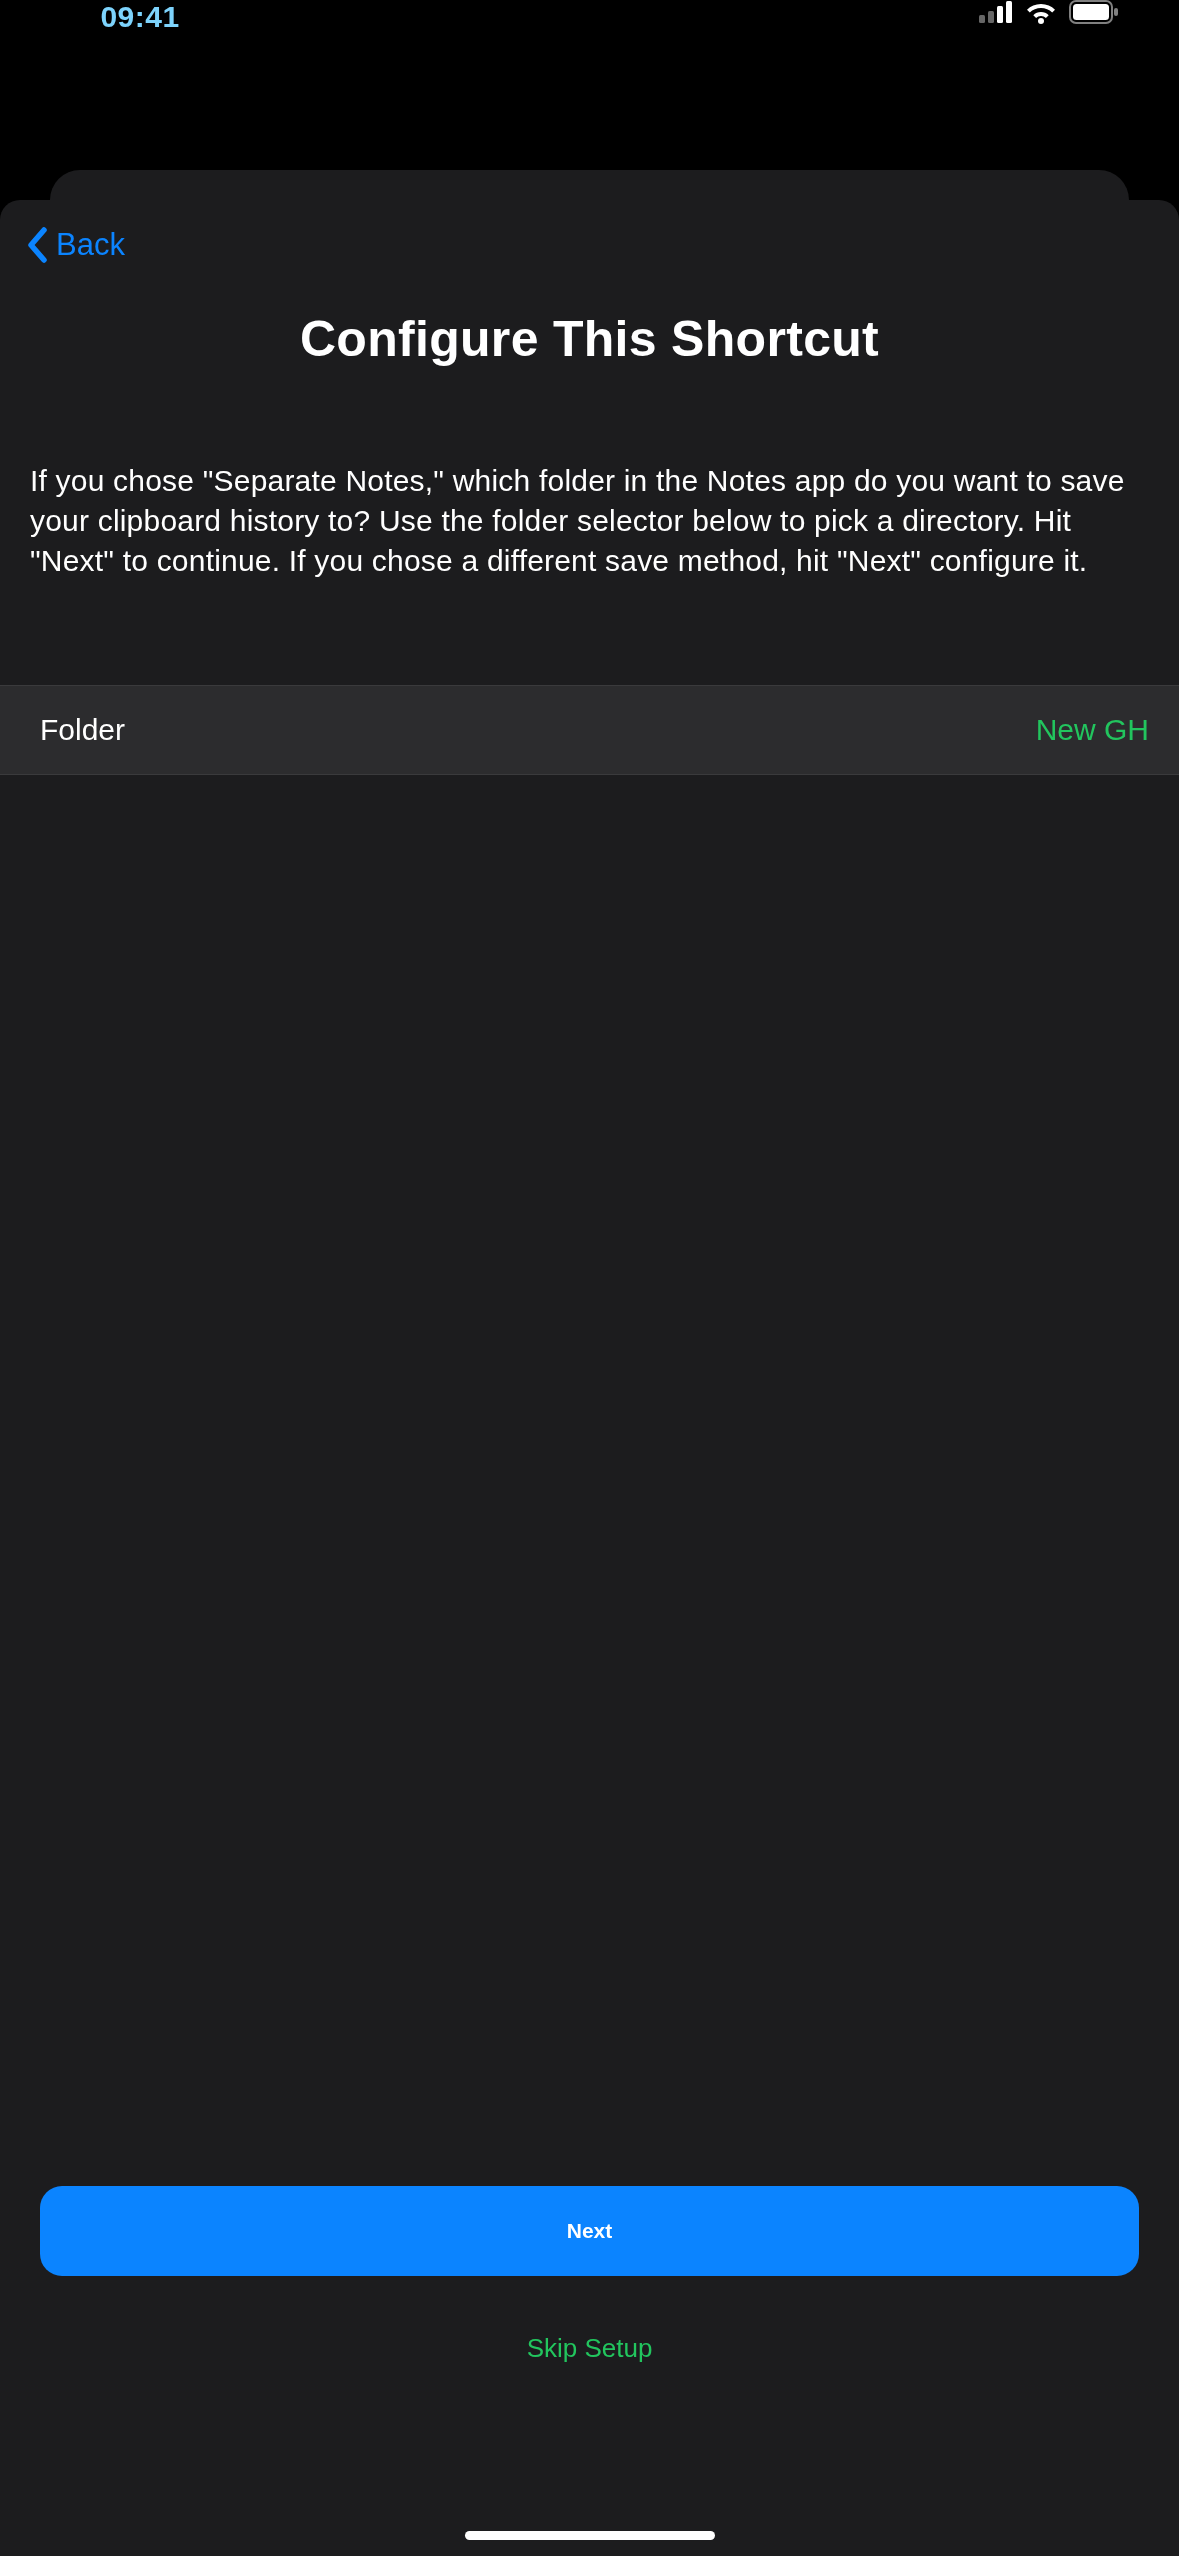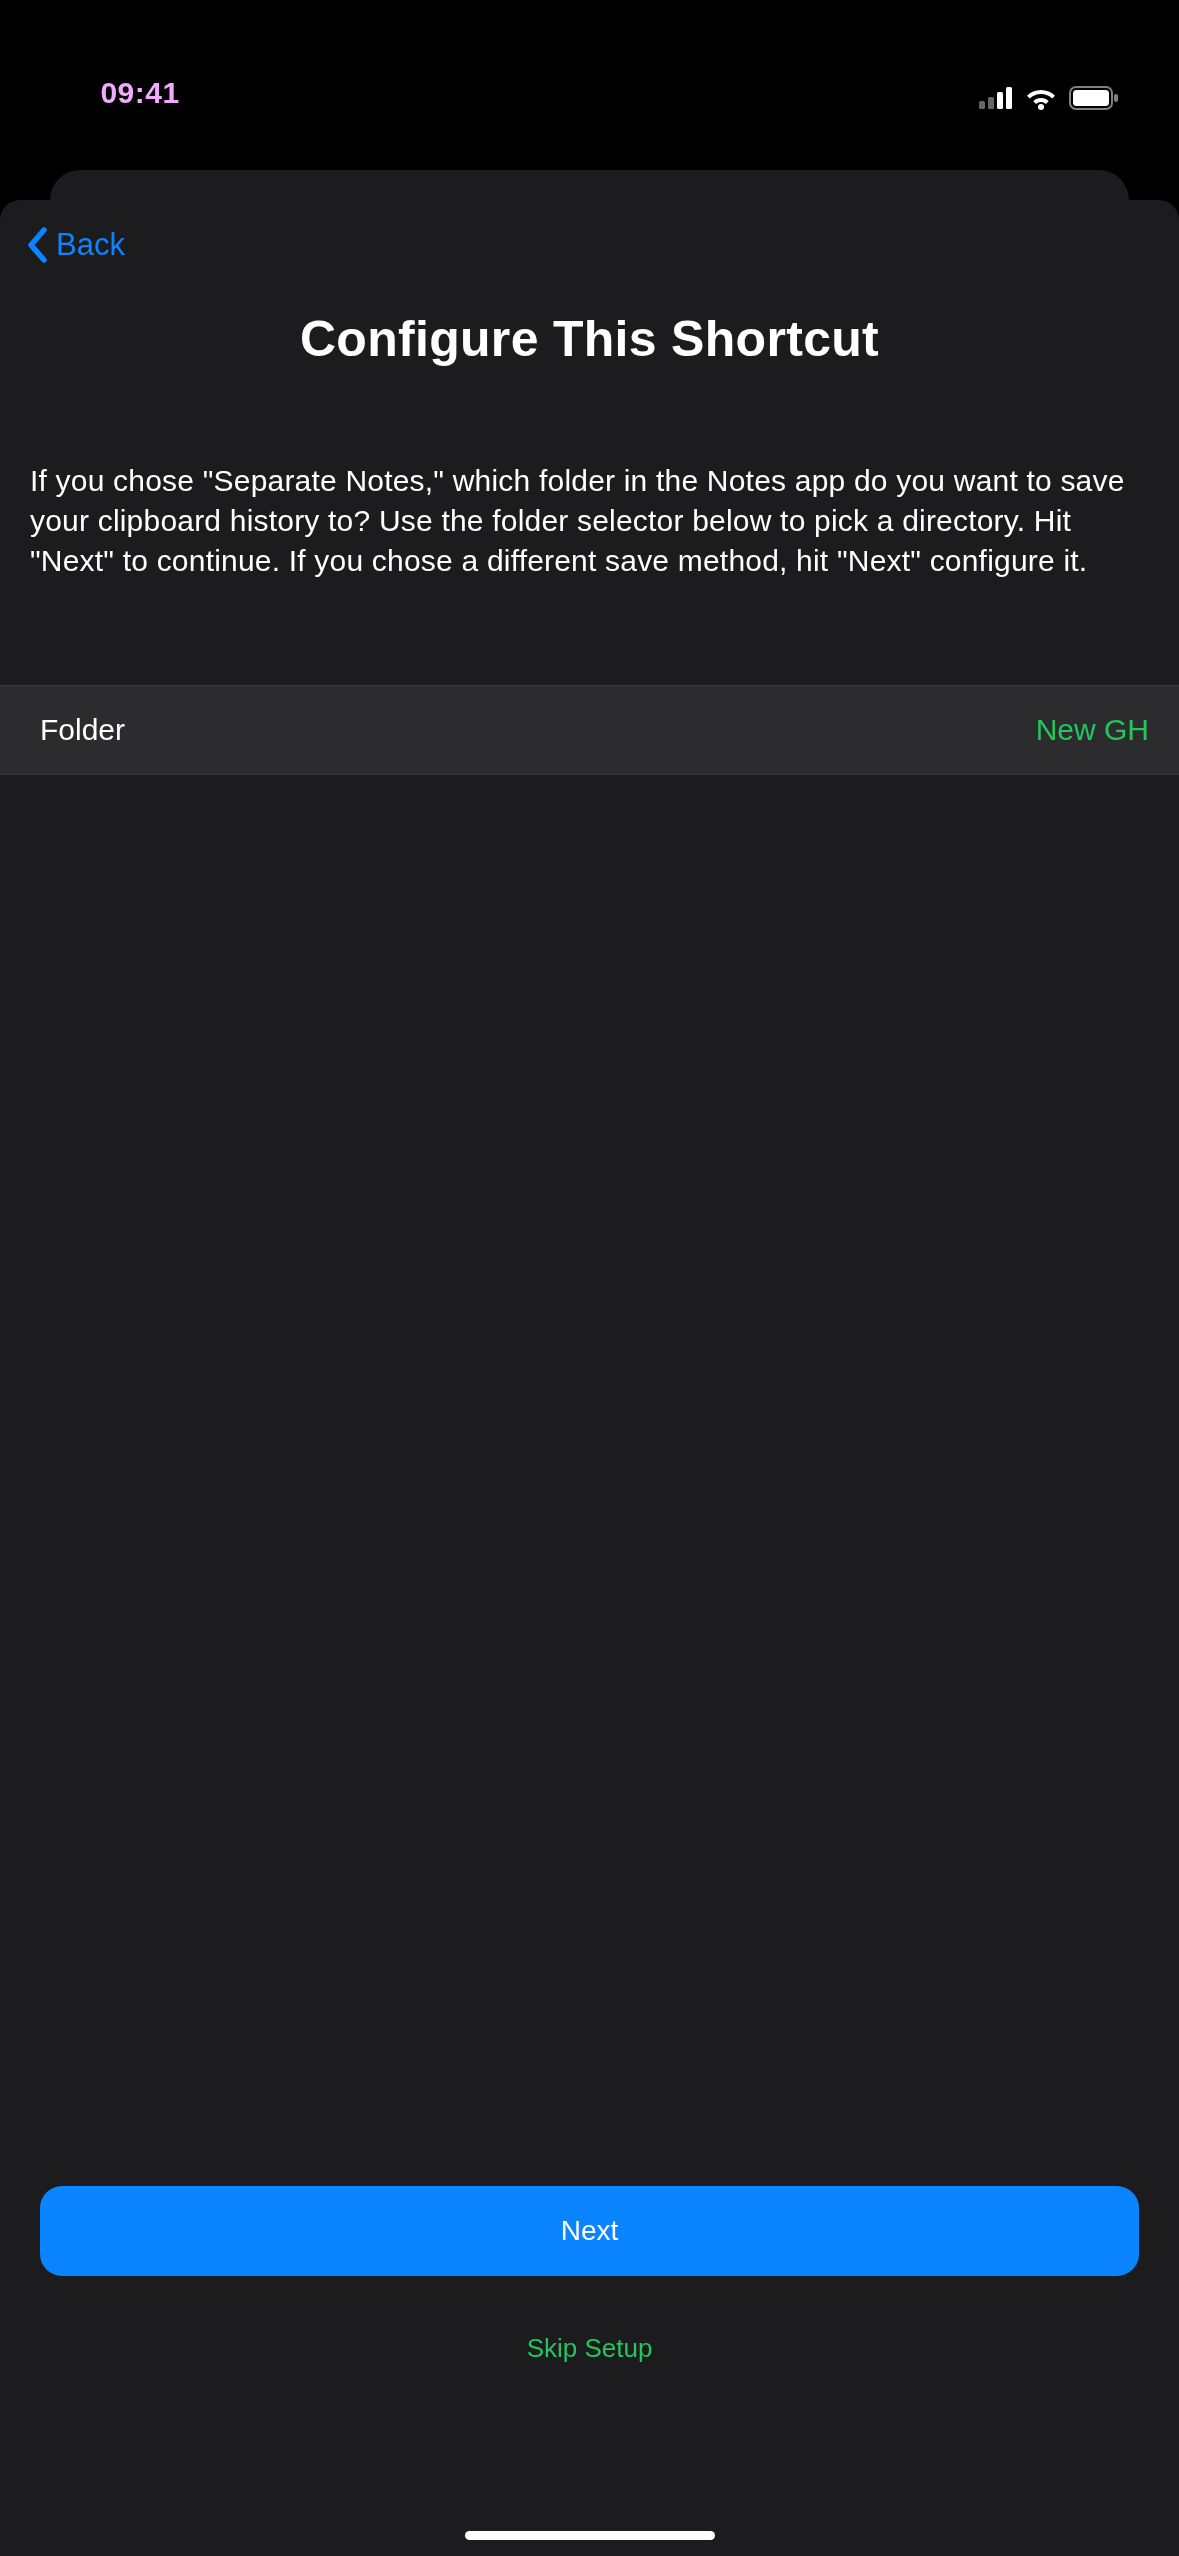--- a/index.html
+++ b/index.html
@@ -13,23 +13,23 @@
       height: 2556px;
       background: #000;
       font-family: -apple-system, BlinkMacSystemFont, 'SF Pro Text', 'Helvetica Neue', sans-serif;
       overflow: hidden;
       position: relative;
     }
     .status-bar {
       height: 110px;
       display: flex;
       justify-content: space-between;
-      align-items: flex-end;
+      align-items: flex-start;
       padding: 0 60px 0 0;
-      color: #f0abfc;
+      color: #7dd3fc;
     }
     .status-time {
       font-size: 30px;
       font-weight: 600;
       letter-spacing: 0.5px;
       width: 280px;
       text-align: center;
     }
     .status-icons {
       display: flex;
@@ -125,22 +125,22 @@
       cursor: pointer;
     }
     .bottom-actions {
       padding: 0 40px 180px 40px;
     }
     .next-button {
       width: 100%;
       height: 90px;
       background: #0b84ff;
       color: #fff;
-      font-size: 28px;
-      font-weight: 400;
+      font-size: 21px;
+      font-weight: 700;
       border: none;
       border-radius: 22px;
       cursor: pointer;
     }
     .skip-button {
       width: 100%;
       background: none;
       border: none;
       color: #22c55e;
       font-size: 26px;

